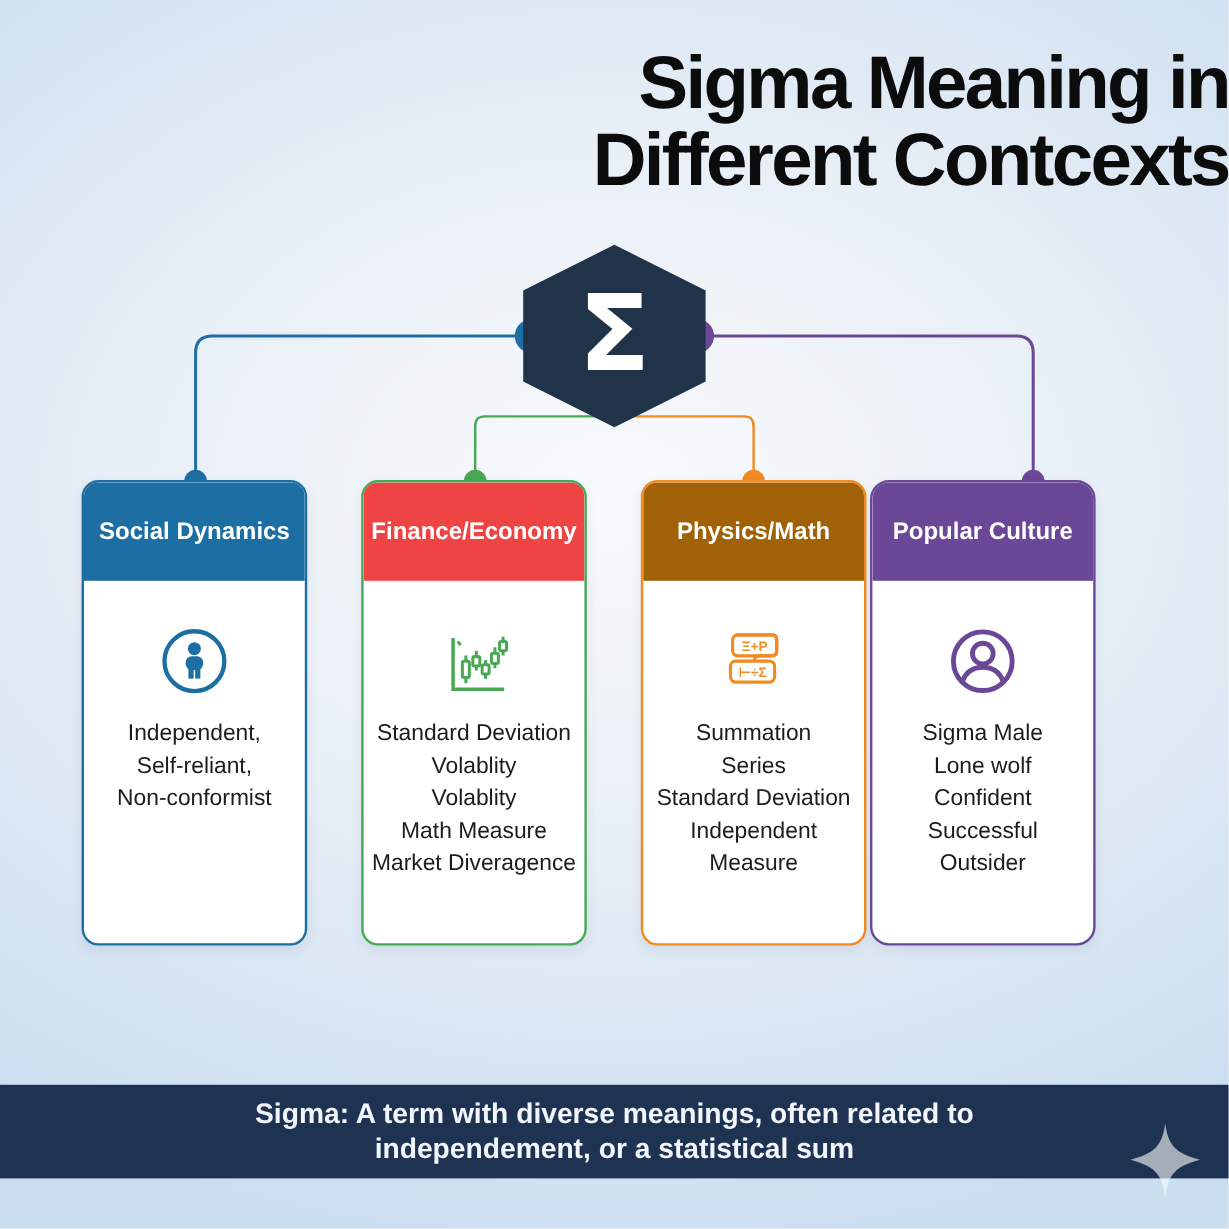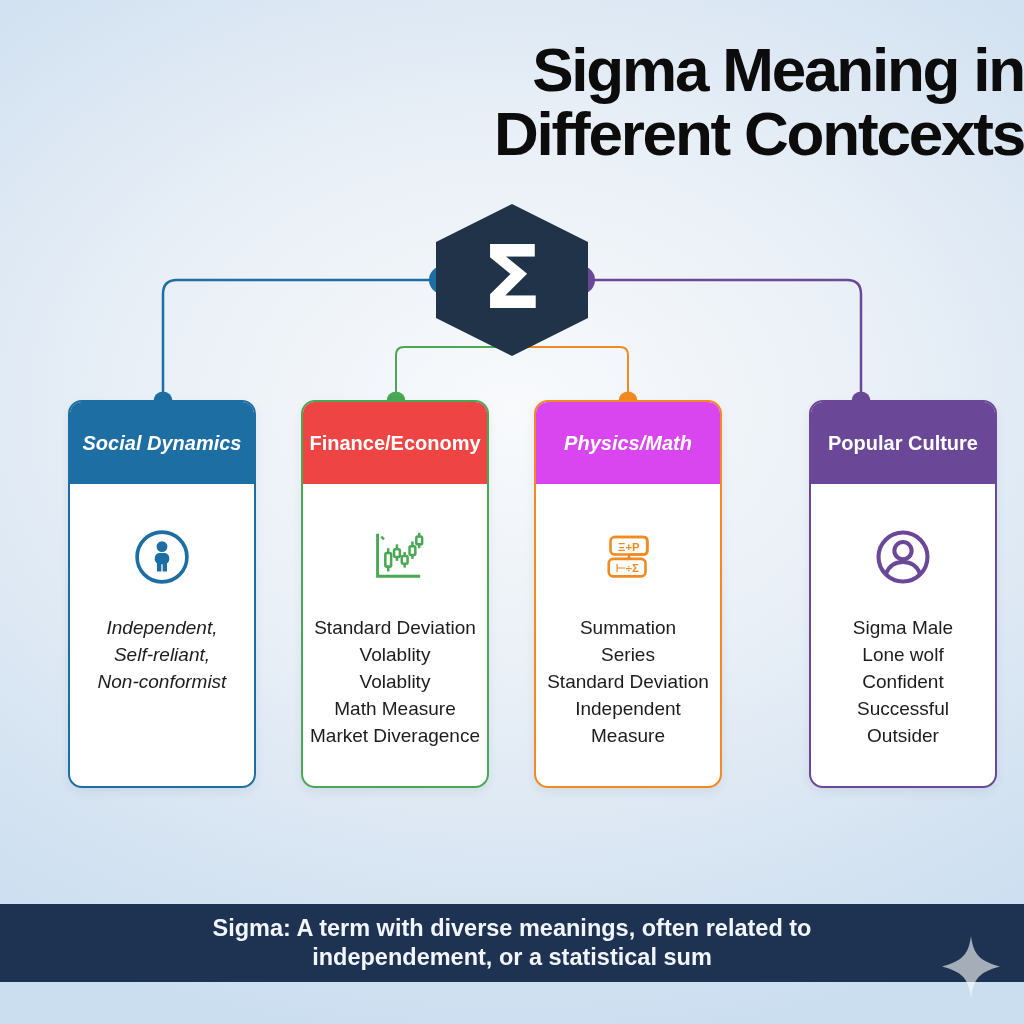--- a/index.html
+++ b/index.html
@@ -25,35 +25,35 @@
     color:#ffffff;font-weight:bold;font-size:88px;line-height:1;
     font-family:"DejaVu Sans","Liberation Sans",sans-serif;
   }
   
   .card{
     position:absolute;top:400px;width:188px;height:388px;
     background:#ffffff;border-radius:14px;overflow:hidden;
     box-shadow:0 4px 10px rgba(40,60,90,0.08);
     box-sizing:border-box;border:2.5px solid;
   }
-  .card--blue{left:68px;border-color:#1d6fa3;font-style:italic;}
+  .card--blue{left:68px;border-color:#1d6fa3;}
   .card--green{left:301px;border-color:#4aa855;}
   .card--orange{left:534px;border-color:#f18a21;}
-  .card--purple{left:809px;border-color:#6b4797;}
+  .card--purple{left:725px;border-color:#6b4797;border-radius:16px;}
   .card-header{
     height:82px;display:flex;align-items:center;justify-content:center;
     color:#ffffff;font-weight:bold;font-size:20px;text-align:center;
   }
   .card--blue .card-header{background:#1d6fa3;}
   .card--green .card-header{background:#ef4444;}
-  .card--orange .card-header{background:#d946ef;font-style:italic;}
+  .card--orange .card-header{background:#a16207;}
   .card--purple .card-header{background:#6b4797;}
-  .card-icon{margin-top:38px;height:64px;display:flex;align-items:flex-end;justify-content:center;}
+  .card-icon{margin-top:38px;height:64px;display:flex;align-items:flex-start;justify-content:center;}
   .card-lines{
-    margin-top:28px;text-align:center;color:#1c1c1c;
+    margin-top:12px;text-align:center;color:#1c1c1c;
     font-size:19px;line-height:27px;
   }
   
   .footer{
     position:absolute;left:0;top:904px;width:100%;height:78px;
     background:#1e3352;display:flex;flex-direction:column;
     align-items:center;justify-content:center;
     color:#f2f6fc;font-weight:bold;font-size:23.5px;line-height:29px;text-align:center;
   }
   .sparkle{position:absolute;left:936px;top:932px;}

